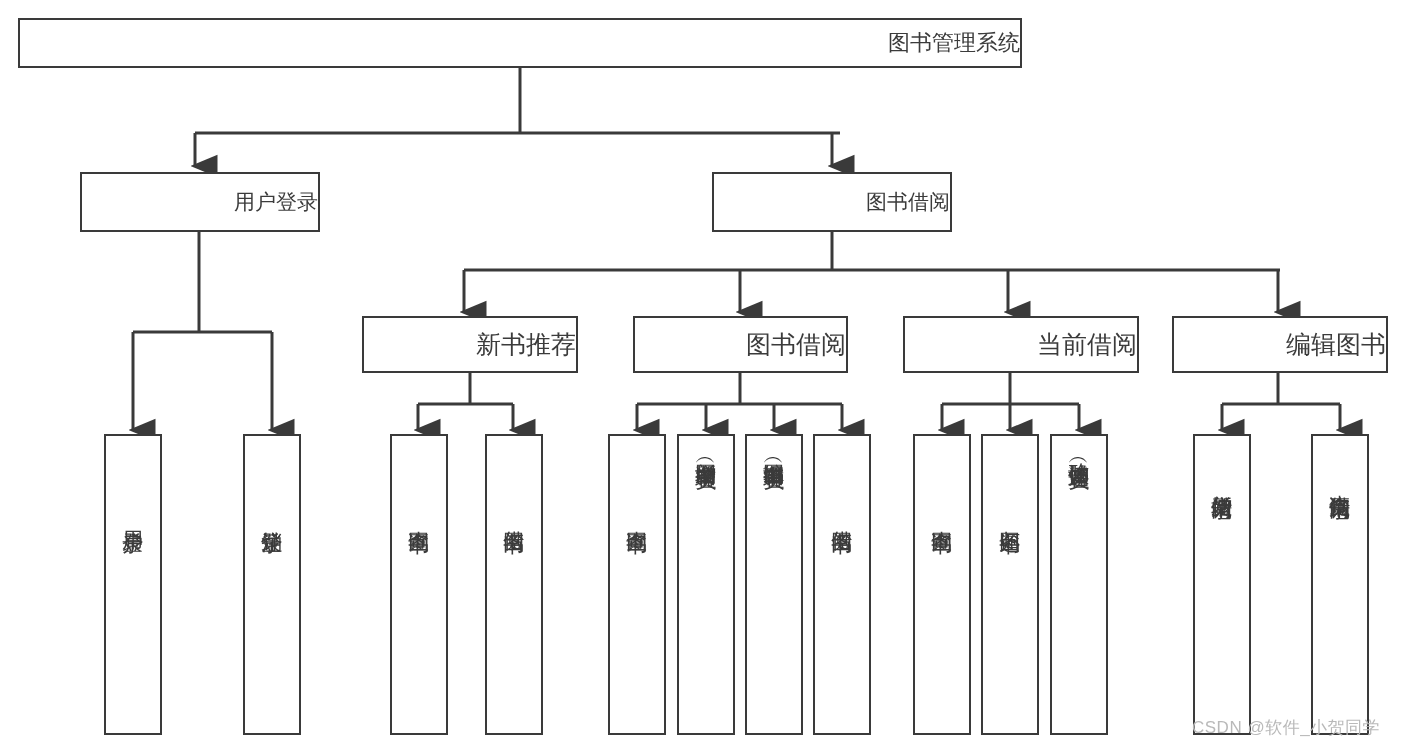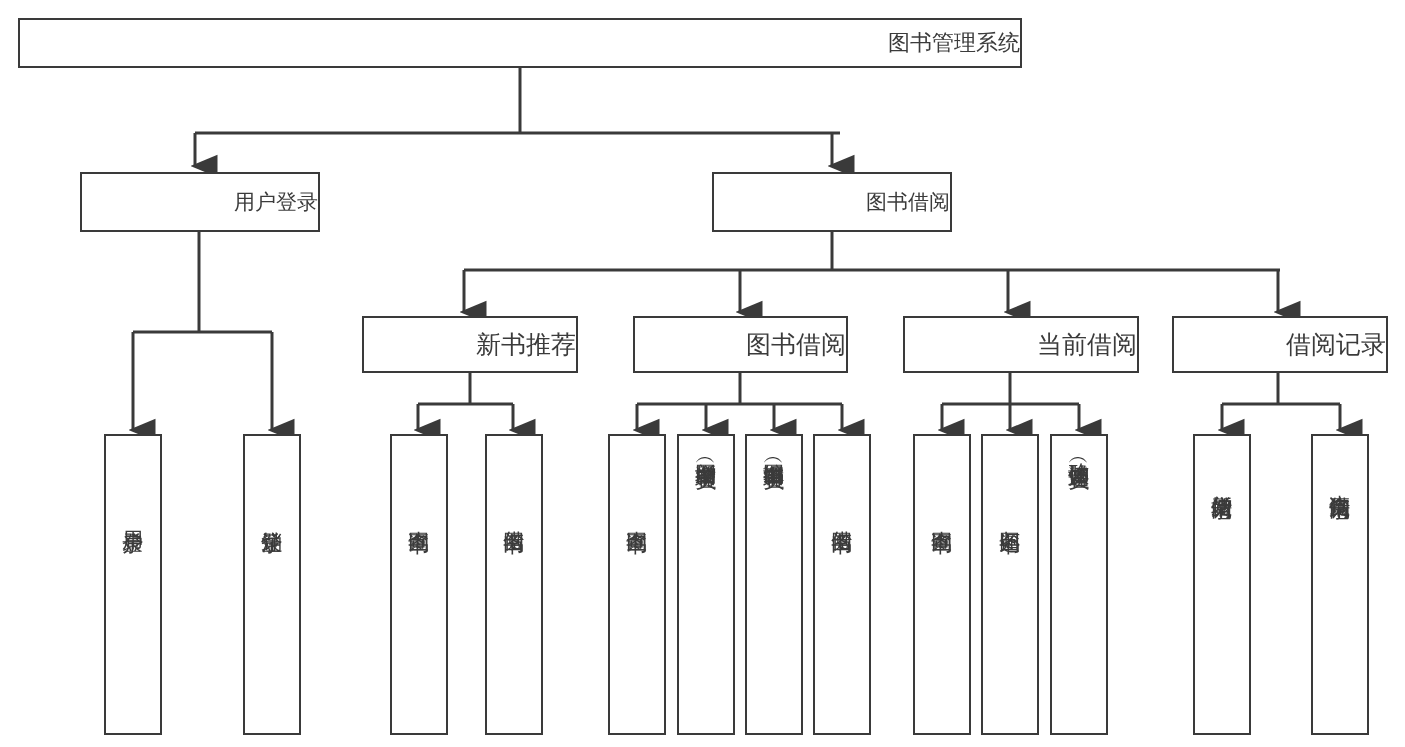--- a/index.html
+++ b/index.html
@@ -140,21 +140,21 @@
   <div class="node level2" style="left:362px; top:316px; width:216px; height:57px;">
     <span>新书推荐</span>
   </div>
   <div class="node level2" style="left:633px; top:316px; width:215px; height:57px;">
     <span>图书借阅</span>
   </div>
   <div class="node level2" style="left:903px; top:316px; width:236px; height:57px;">
     <span>当前借阅</span>
   </div>
   <div class="node level2" style="left:1172px; top:316px; width:216px; height:57px;">
-    <span>借阅记录</span>
+    <span>编辑图书</span>
   </div>
 
   <div class="node leaf" style="left:104px; top:434px; width:58px; height:301px; padding-top:78px;">
     <span class="vtext">用户登录</span>
   </div>
   <div class="node leaf" style="left:243px; top:434px; width:58px; height:301px; padding-top:78px;">
     <span class="vtext">注销登录</span>
   </div>
 
   <div class="node leaf" style="left:390px; top:434px; width:58px; height:301px; padding-top:78px;">
@@ -187,14 +187,15 @@
     <span class="vtext">确认归还（管理员）</span>
   </div>
 
   <div class="node leaf" style="left:1193px; top:434px; width:58px; height:301px; padding-top:42px;">
     <span class="vtext">新增借阅记录</span>
   </div>
   <div class="node leaf" style="left:1311px; top:434px; width:58px; height:301px; padding-top:42px;">
     <span class="vtext">查询借阅记录</span>
   </div>
 
+  <div class="watermark" style="left:1192px; top:716px;">CSDN @软件_小贺同学</div>
 
 </div>
 
 </body></html>

